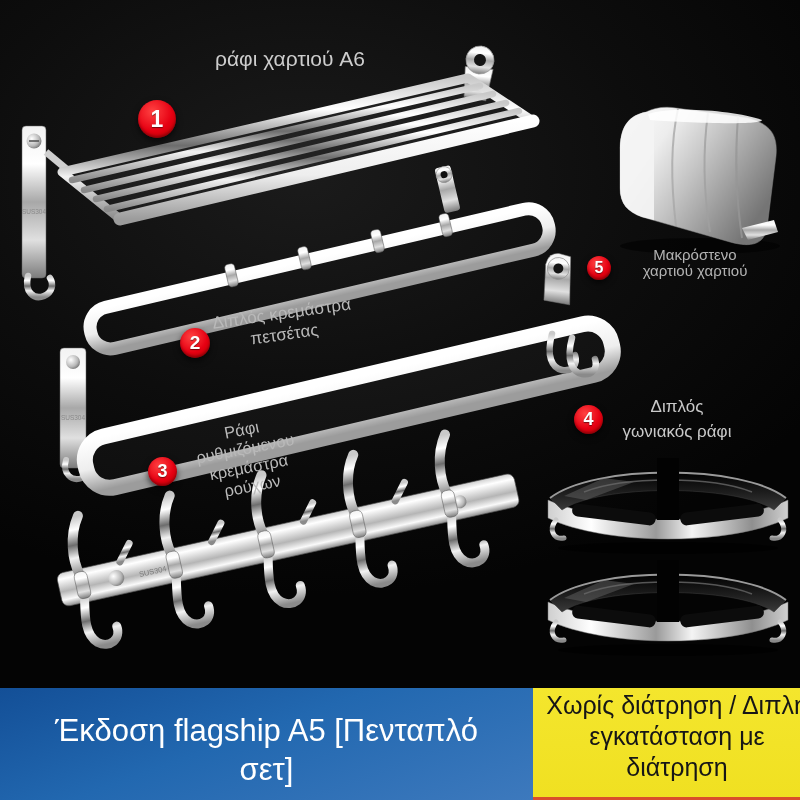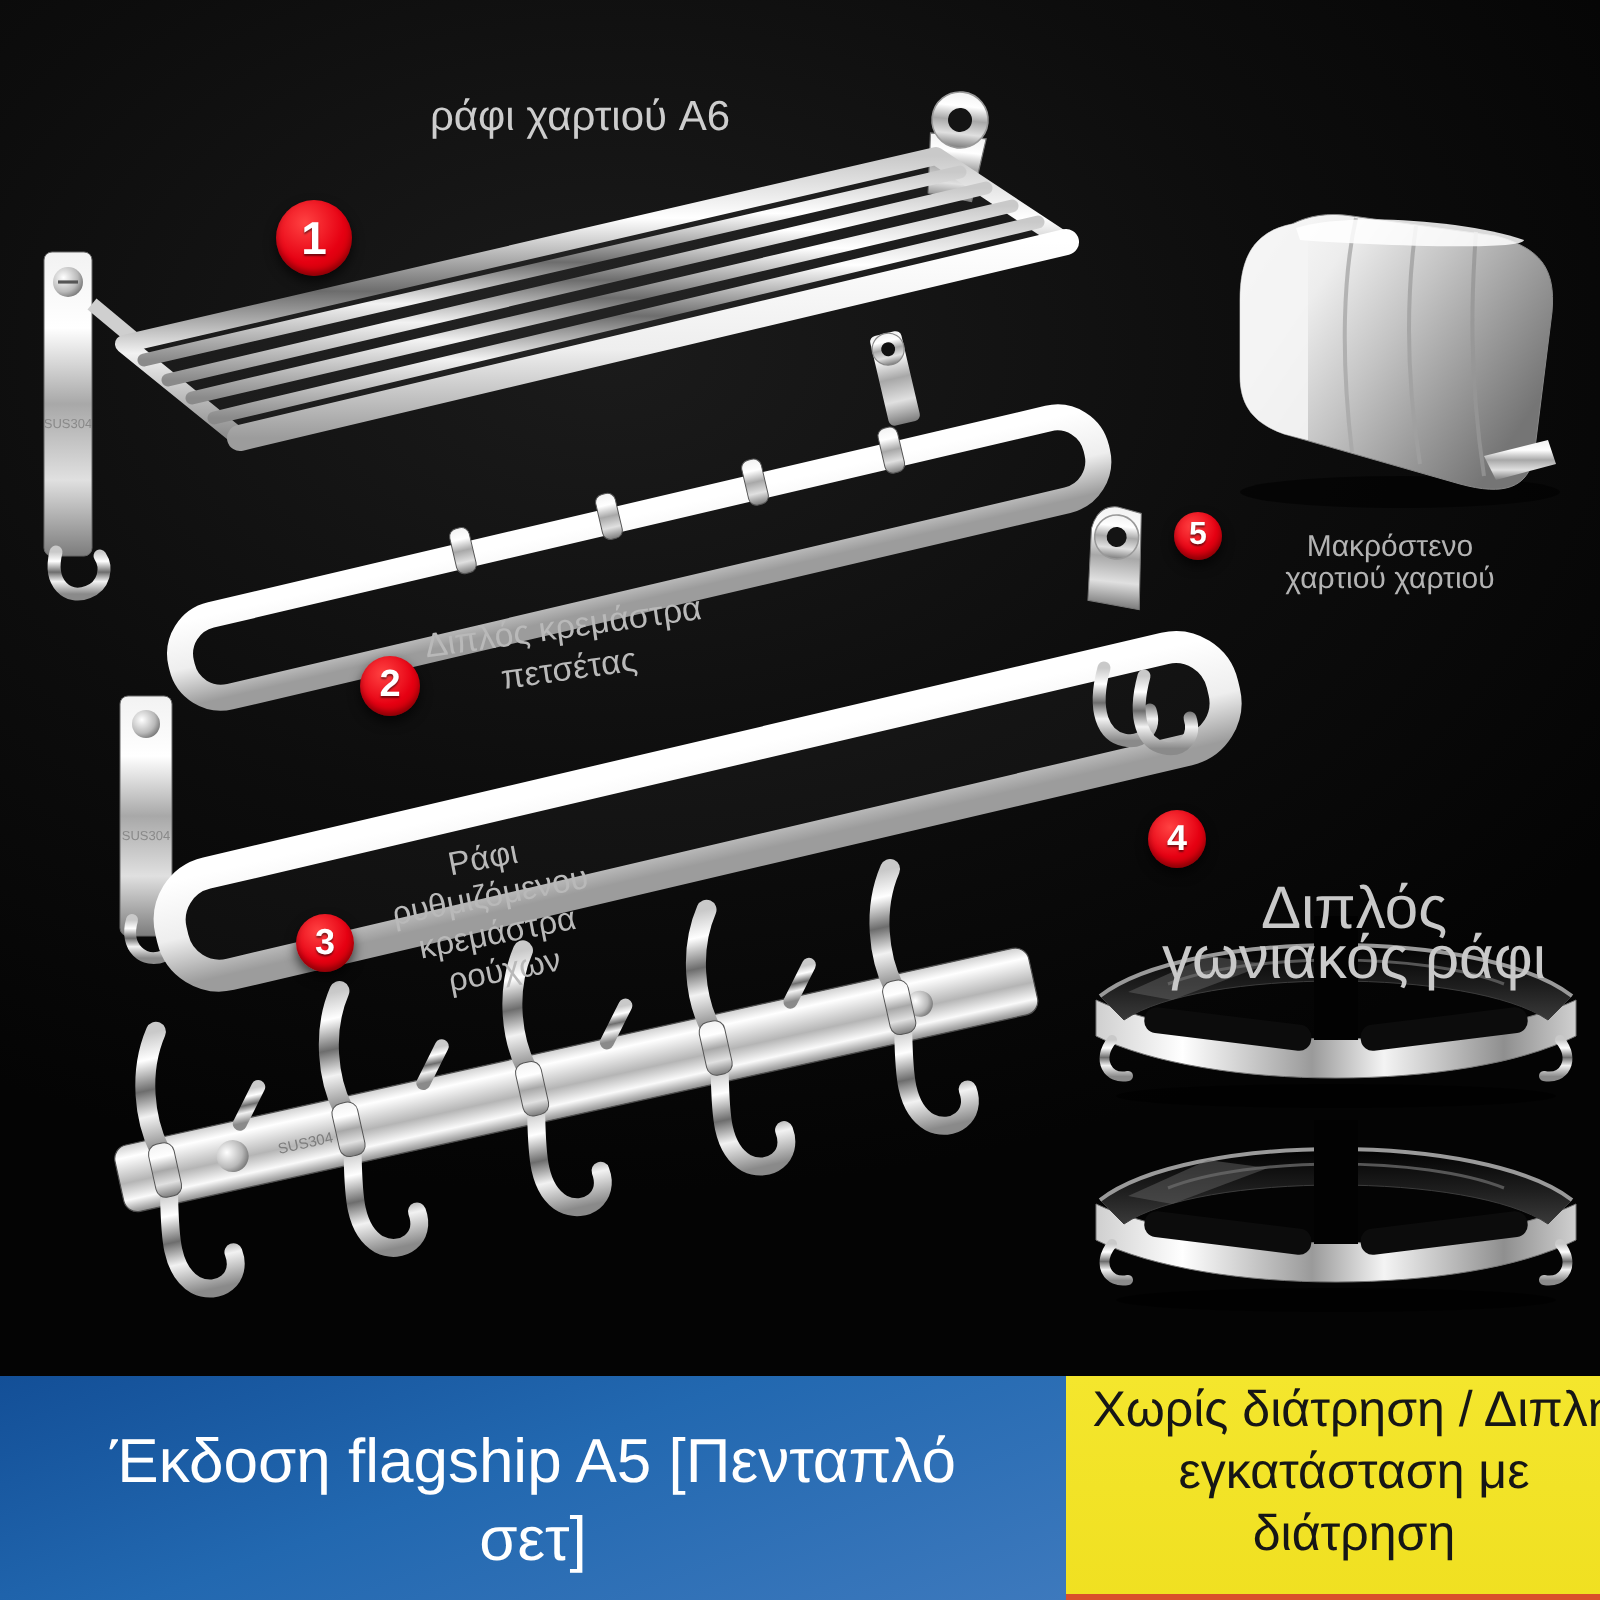--- a/index.html
+++ b/index.html
@@ -242,25 +242,25 @@
   <div class="label" style="left:171px;top:303px;width:224px;font-size:17px;line-height:21px;color:#b9b9b9;transform:rotate(-8deg);">
     <div>Διπλός κρεμάστρα</div>
     <div>πετσέτας</div>
   </div>
   <div class="label" style="left:157px;top:420px;width:180px;font-size:16.5px;line-height:19px;color:#b9b9b9;transform:rotate(-11deg);">
     <div>Ράφι</div>
     <div>ρυθμιζόμενου</div>
     <div>κρεμάστρα</div>
     <div>ρούχων</div>
   </div>
-  <div class="label" style="left:567px;top:394px;width:220px;font-size:30px;line-height:25px;color:#c9c9c9;margin-top:48px;">
+  <div class="label" style="left:567px;top:394px;width:220px;font-size:17px;line-height:25px;color:#c9c9c9;">
     <div>Διπλός</div>
     <div>γωνιακός ράφι</div>
   </div>
-  <div class="label" style="left:600px;top:247px;width:190px;font-size:15px;line-height:15.5px;color:#b3b3b3;margin-top:19px;">
+  <div class="label" style="left:600px;top:247px;width:190px;font-size:15px;line-height:15.5px;color:#b3b3b3;">
     <div>Μακρόστενο</div>
     <div>χαρτιού χαρτιού</div>
   </div>
 
   <div class="banner banner-blue">
     <span>Έκδοση flagship A5 [Πενταπλό σετ]</span>
   </div>
   <div class="banner banner-yellow">
     <span>Χωρίς διάτρηση / Διπλή εγκατάσταση με διάτρηση</span>
   </div>

